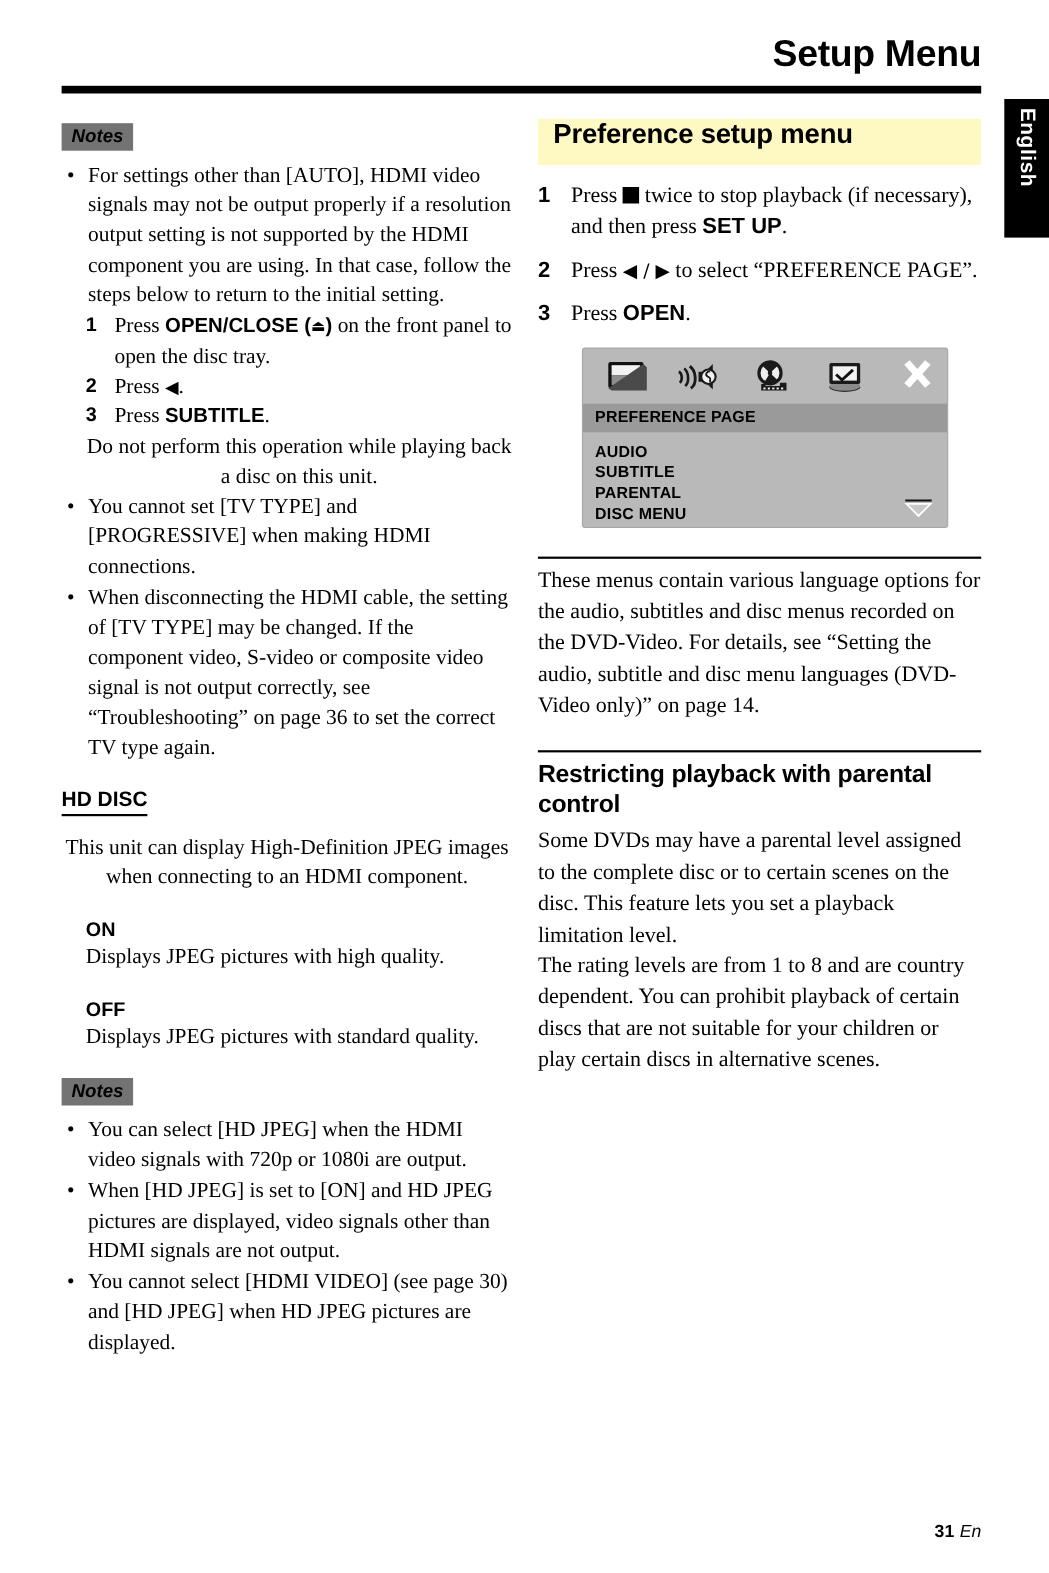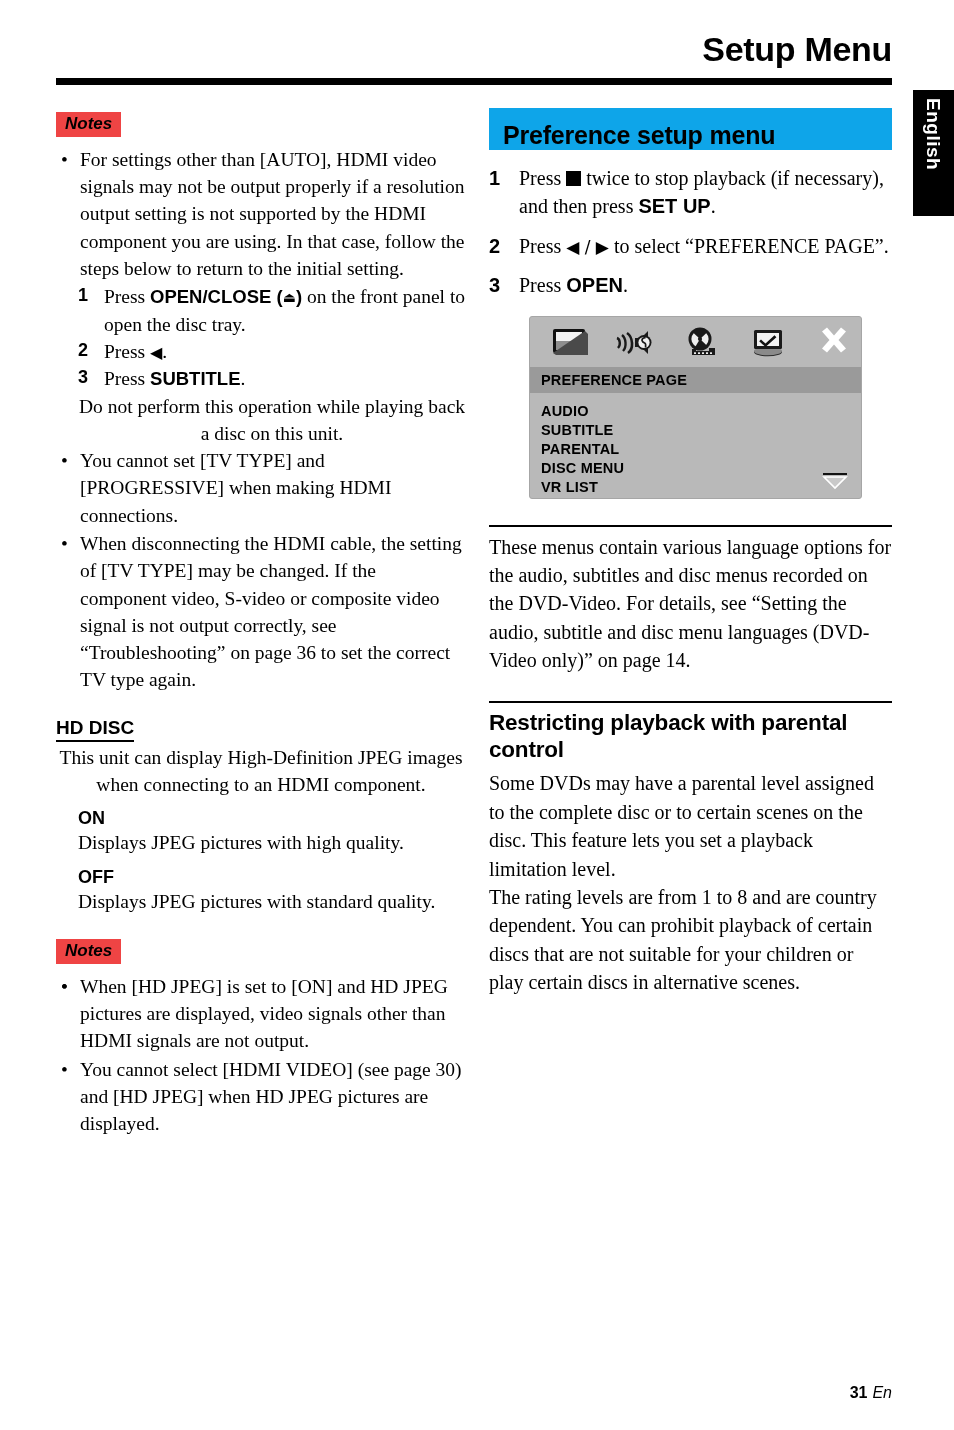--- a/index.html
+++ b/index.html
@@ -74,21 +74,21 @@
   .col-right {
     position: absolute;
     left: 489px;
     top: 108px;
     width: 403px;
   }
 
   
   .notes-label {
     display: inline-block;
-    background: #ef4444;
+    background: #737373;
     font-family: "Liberation Sans", sans-serif;
     font-style: italic;
     font-weight: bold;
     font-size: 17px;
     padding: 3px 9px 4px 9px;
     line-height: 1.05;
   }
 
   
   ul.bullets {
@@ -171,34 +171,34 @@
     font-size: 19px;
     border-bottom: 2px solid #000;
     padding-bottom: 1px;
     line-height: 1.15;
     margin-top: 22px;
   }
   .opt-name {
     font-family: "Liberation Sans", sans-serif;
     font-weight: bold;
     font-size: 18px;
-    margin-top: 10px;
+    margin-top: 24px;
   }
   .opt-desc {
     font-size: 19.5px;
     line-height: 1.40;
   }
   .indent-1 { padding-left: 22px; }
 
   
   .section-bar {
-    background: #0ea5e9;
+    background: #fef9c3;
     height: 42px;
     display: flex;
-    align-items: flex-end;
+    align-items: flex-start;
     padding-left: 14px;
   }
   .section-bar-title {
     font-family: "Liberation Sans", sans-serif;
     font-weight: bold;
     font-size: 25px;
     letter-spacing: -0.2px;
   }
 
   
@@ -220,21 +220,21 @@
     top: 0;
     font-family: "Liberation Sans", sans-serif;
     font-weight: bold;
     font-size: 20px;
   }
 
   
   .osd {
     margin: 16px 0 0 40px;
     width: 333px;
-    height: 183px;
+    height: 164px;
     background: #b9b9b9;
     border: 1px solid #a6a6a6;
     border-radius: 3px;
     position: relative;
     overflow: hidden;
   }
   .osd-iconbar {
     height: 50px;
     display: flex;
     align-items: center;
@@ -358,35 +358,36 @@
       <span class="bullet-dot">•</span>
       <span>You cannot set [TV TYPE] and [PROGRESSIVE] when making HDMI connections.</span>
     </li>
     <li>
       <span class="bullet-dot">•</span>
       <span>When disconnecting the HDMI cable, the setting of [TV TYPE] may be changed. If the component video, S-video or composite video signal is not output correctly, see “Troubleshooting” on page 36 to set the correct TV type again.</span>
     </li>
   </ul>
 
   <div class="subhead-underline">HD DISC</div>
-  <p class="plain-para" style="margin-top:2px">This unit can display High-Definition JPEG images when connecting to an HDMI component.</p>
+  <p class="plain-para" style="margin-top:15px">This unit can display High-Definition JPEG images when connecting to an HDMI component.</p>
 
   <div class="indent-1">
     <div class="opt-name">ON</div>
     <div class="opt-desc">Displays JPEG pictures with high quality.</div>
     <div class="opt-name">OFF</div>
     <div class="opt-desc">Displays JPEG pictures with standard quality.</div>
   </div>
 
   <div style="height:24px"></div>
   <div class="notes-label">Notes</div>
 
   <ul class="bullets">
     <li>
       <span class="bullet-dot">•</span>
+      <span>You can select [HD JPEG] when the HDMI video signals with 720p or 1080i are output.</span>
     </li>
     <li>
       <span class="bullet-dot">•</span>
       <span>When [HD JPEG] is set to [ON] and HD JPEG pictures are displayed, video signals other than HDMI signals are not output.</span>
     </li>
     <li>
       <span class="bullet-dot">•</span>
       <span>You cannot select [HDMI VIDEO] (see page 30) and [HD JPEG] when HD JPEG pictures are displayed.</span>
     </li>
   </ul>

